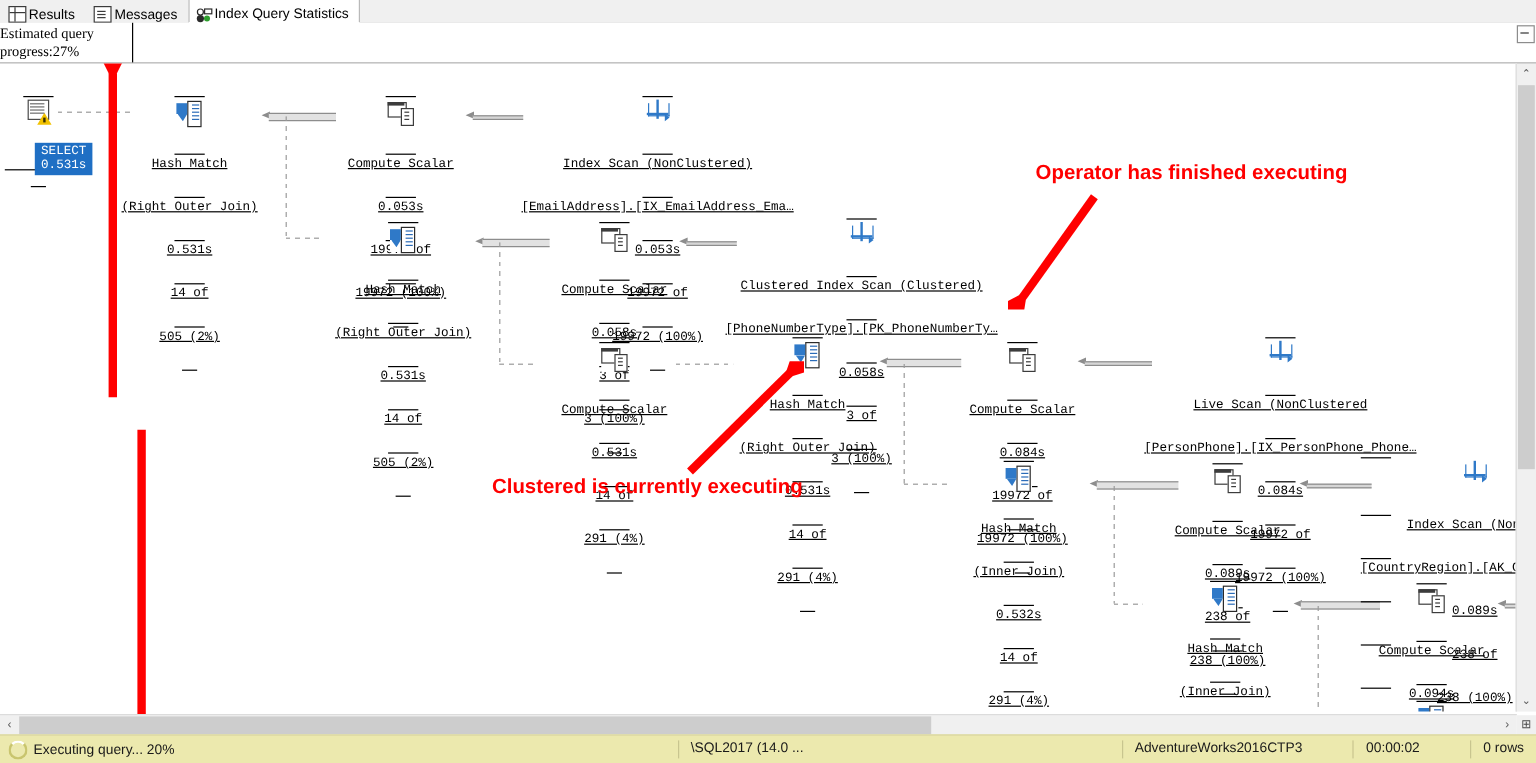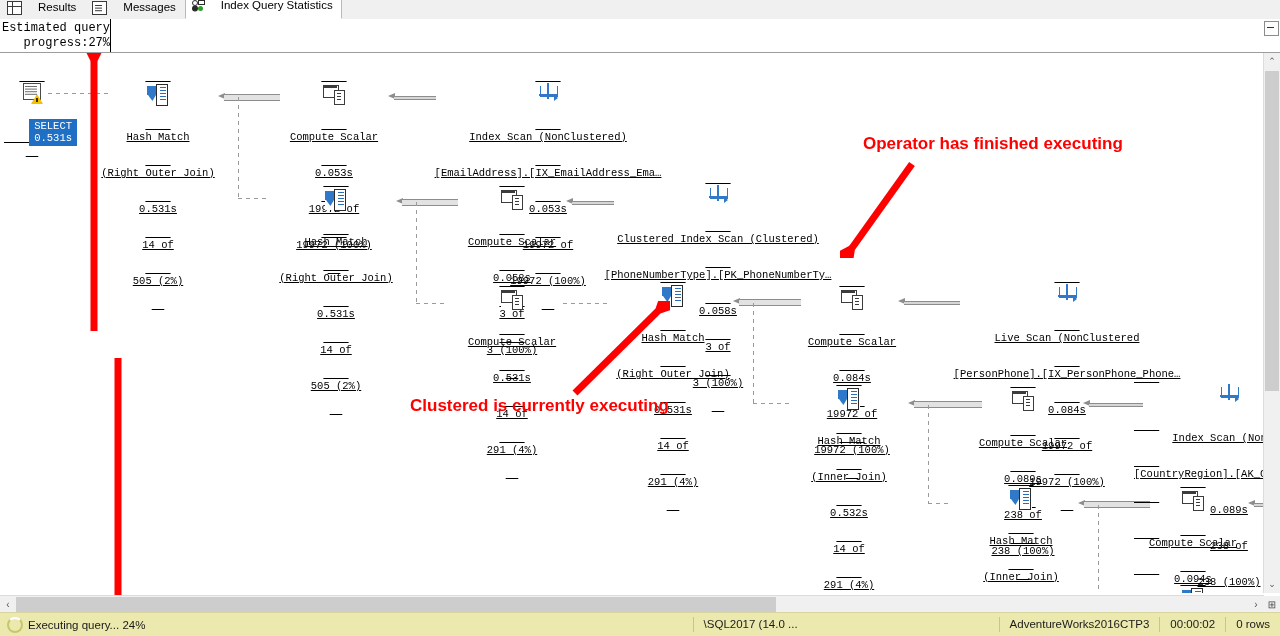--- a/index.html
+++ b/index.html
@@ -10,21 +10,21 @@
     font-size:12px;color:#000;
     position:relative;
   }
   
   .tabstrip{
     position:absolute;left:0;top:0;width:1280px;height:19px;
     background:#f0f0f0;border-bottom:1px solid #b9b9b9;
     display:flex;align-items:flex-end;
   }
   .tab{
-    height:18px;display:flex;align-items:flex-start;gap:16px;
+    height:18px;display:flex;align-items:flex-end;gap:2px;
     padding:0 8px 0 6px;font-size:11.5px;color:#000;
     background:#f0f0f0;border:1px solid transparent;border-bottom:none;
     cursor:default;white-space:nowrap;
   }
   .tab.active{
     background:#ffffff;border:1px solid #b9b9b9;border-bottom:1px solid #ffffff;
     height:19px;position:relative;z-index:3;
   }
   .tabico{width:13px;height:12px;display:inline-block;flex:0 0 auto;position:relative;}
   
@@ -46,22 +46,23 @@
 
   
   .qhdr{
     position:absolute;left:0;top:19px;width:1280px;height:33px;
     background:#ffffff;border-bottom:1px solid #9d9d9d;
     font-family:"Liberation Mono","DejaVu Sans Mono",monospace;
     font-size:12px;line-height:15px;white-space:pre;
   }
   .qhdr .estimate{
     position:absolute;left:0;top:0;width:111px;height:33px;
-    text-align:right;padding-top:2px;box-sizing:border-box;
+    text-align:left;padding-top:2px;box-sizing:border-box;
     border-right:1px solid #000;
+    font-family:Liberation Serif, serif;
   }
   .qhdr .qtext{
     position:absolute;left:114px;top:0;right:14px;height:33px;
     padding-top:2px;box-sizing:border-box;overflow:hidden;
   }
   .qhdr-collapse{
     position:absolute;right:1px;top:2px;width:13px;height:13px;
     border:1px solid #8c8c8c;background:#fdfdfd;
   }
   .qhdr-collapse::before{content:"";position:absolute;left:2px;top:5px;width:7px;height:1px;background:#333;}
@@ -153,21 +154,21 @@
     text-align:center;line-height:17px;font-size:10px;color:#4a4a4a;}
 
   
   .status{
     position:absolute;left:0;bottom:0;width:1280px;height:23px;
     background:#ece9ae;border-top:1px solid #d8d5a0;
     display:flex;align-items:center;font-size:11.5px;color:#1a1a1a;
   }
   .status .spin{width:12px;height:12px;margin:0 5px 0 7px;border-radius:50%;
      border:2px solid #c9c56e;border-top-color:#ffffff;flex:0 0 auto;}
-  .status .right{margin-left:auto;display:flex;align-items:center;}
+  .status .right{margin-left:auto;display:flex;align-items:center;gap:32px;}
   .status .cell{padding:0 10px;border-left:1px solid #c8c58f;white-space:nowrap;line-height:15px;}
 </style>
 </head>
 <body>
 
 <div class="tabstrip">
   <div class="tab">
     <span class="tabico ico-grid"></span>
     <span>Results</span>
   </div>
@@ -438,21 +439,21 @@
 </div>
 <div class="hscroll">
   <div class="lf">‹</div>
   <div class="thumb"></div>
   <div class="rt">›</div>
 </div>
 <div class="corner">⊞</div>
 
 <div class="status">
   <div class="spin"></div>
-  <div>Executing query... 24%</div>
+  <div>Executing query... 20%</div>
   <div class="right">
     <div class="cell">\SQL2017 (14.0 ...</div>
     <div class="cell" style="min-width:170px;"></div>
     <div class="cell">AdventureWorks2016CTP3</div>
     <div class="cell">00:00:02</div>
     <div class="cell">0 rows</div>
   </div>
 </div>
 
 </body></html>

